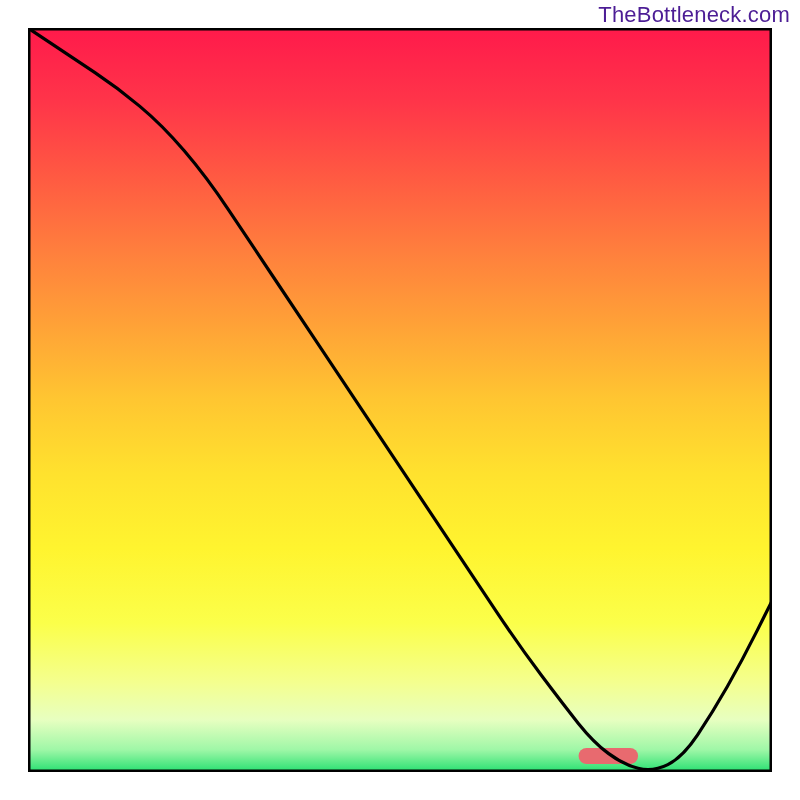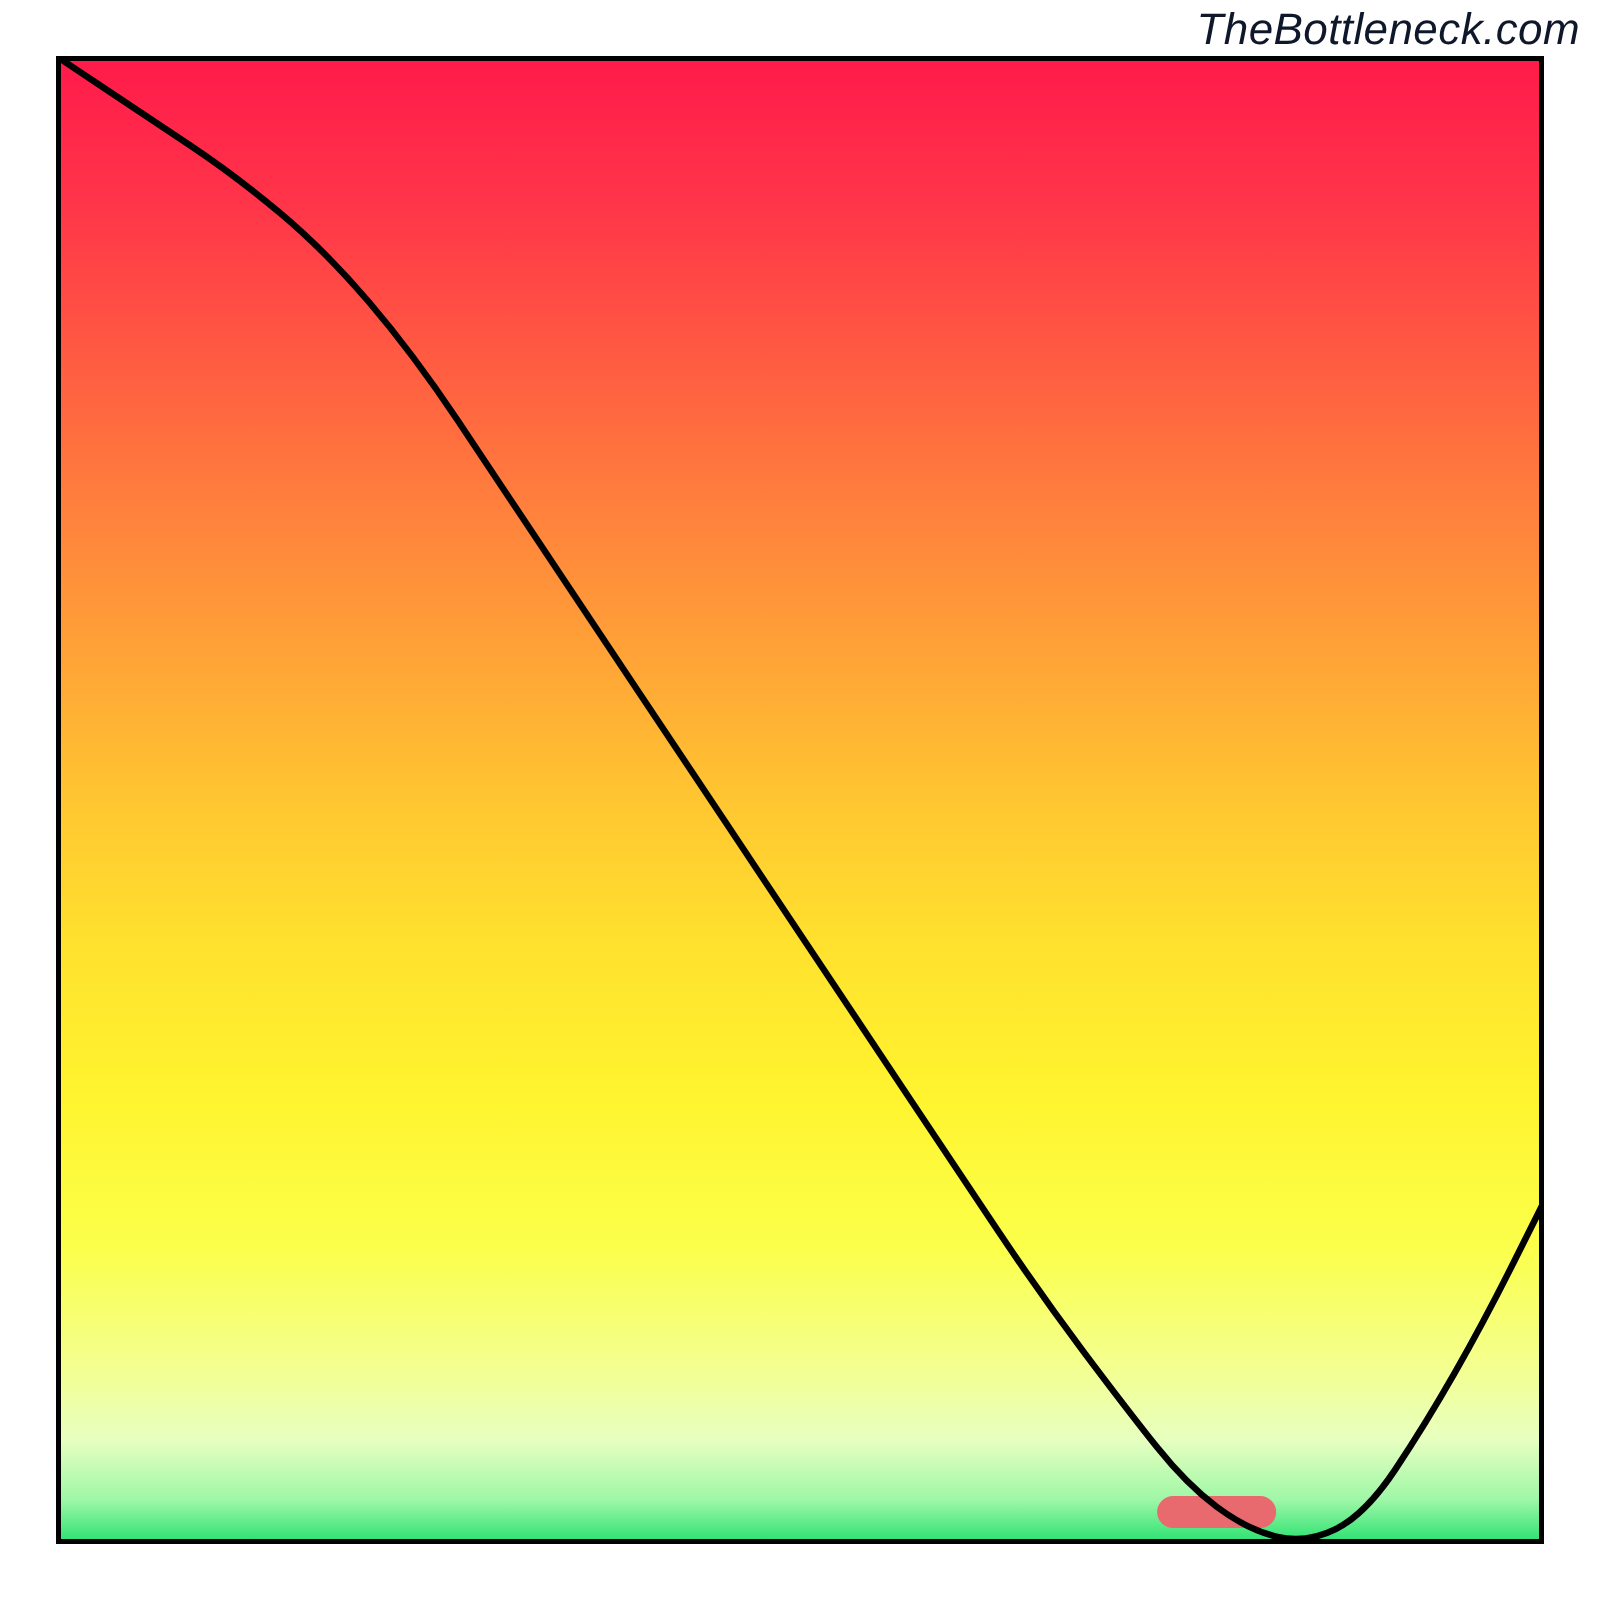--- a/index.html
+++ b/index.html
@@ -9,25 +9,24 @@
     height: 800px;
     background: #ffffff;
     font-family: Arial, Helvetica, sans-serif;
     overflow: hidden;
   }
   .watermark {
     position: absolute;
     top: 2px;
     right: 10px;
     font-size: 22px;
-    color: #0f172a;
+    color: #4c1d95;
     font-weight: 500;
     letter-spacing: 0.2px;
     z-index: 10;
-    font-style: italic;
   }
   .chart-wrap {
     position: absolute;
     top: 28px;
     left: 28px;
     width: 744px;
     height: 744px;
   }
   svg {
     display: block;

